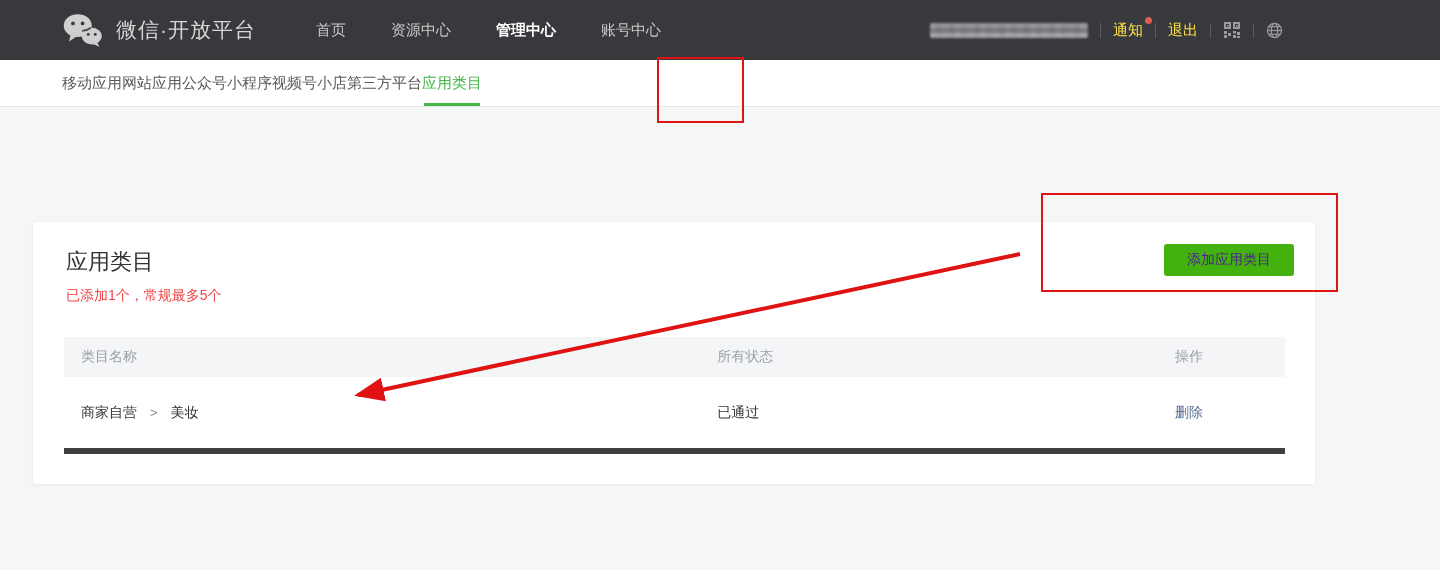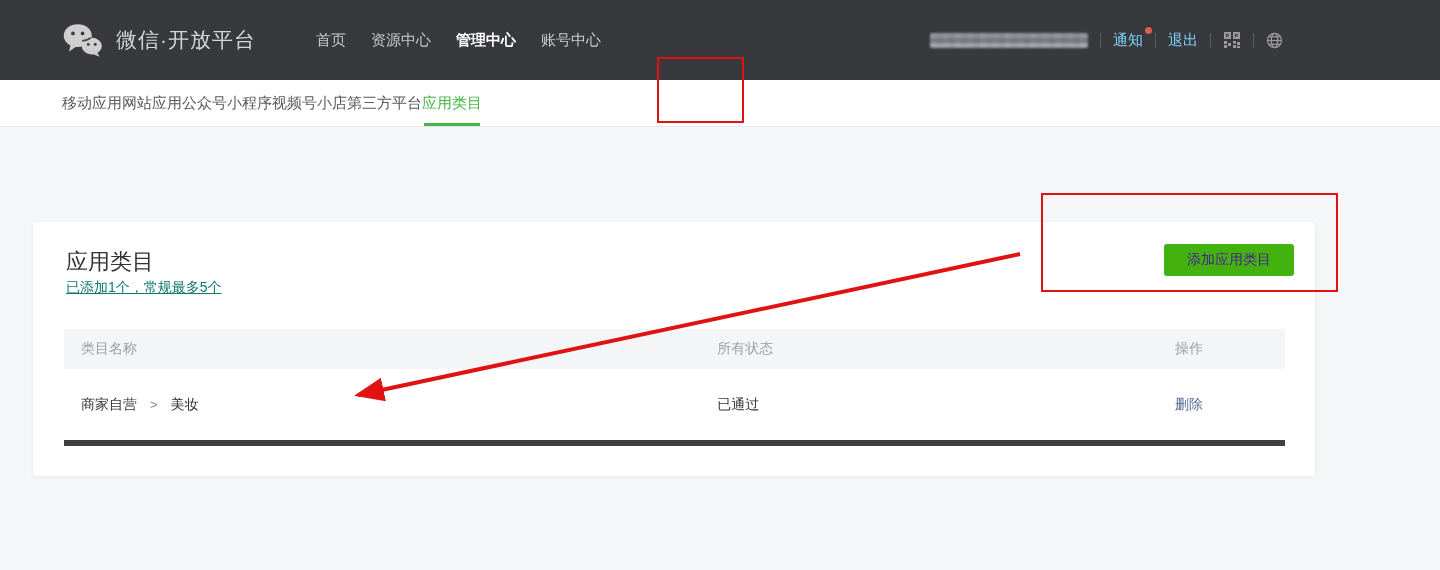--- a/index.html
+++ b/index.html
@@ -6,31 +6,31 @@
   html,body { width:1440px; height:570px; }
   body {
     font-family:"Liberation Sans", sans-serif;
     background:#f5f6f8;
     overflow:hidden;
   }
   .viewport { position:relative; width:1440px; height:570px; }
 
   
   .topbar {
-    height:80px; background:#38393c;
+    height:60px; background:#38393c;
     display:flex; align-items:center;
     padding:0 157px 0 62px;
   }
   .brand { display:flex; align-items:center; }
   .brand svg { display:block; }
   .brand-title { margin-left:12px; font-size:21px; color:#d6d6d6; letter-spacing:1px; }
-  .topnav { display:flex; margin-left:60px; gap:25px; font-size:15px; }
+  .topnav { display:flex; margin-left:60px; gap:45px; font-size:15px; }
   .topnav-item { color:#c9c9c9; cursor:pointer; }
   .topnav-item.active { color:#ffffff; font-weight:bold; }
-  .topbar-right { margin-left:auto; display:flex; align-items:center; font-size:15px; color:#7dd3fc; }
+  .topbar-right { margin-left:auto; display:flex; align-items:center; font-size:15px; color:#fde047; }
   .blur-account {
     width:158px; height:15px; border-radius:2px;
     background-image:
       repeating-linear-gradient(0deg, rgba(170,170,176,.75) 0 5px, rgba(117,117,124,.75) 5px 10px, rgba(150,150,156,.75) 10px 15px),
       repeating-linear-gradient(90deg, #96969c 0 6px, #77777e 6px 12px, #8b8b92 12px 19px, #70707a 19px 25px);
     filter:blur(1.1px);
   }
   .tb-sep { width:1px; height:15px; background:#5d5d61; margin:0 12px; }
   .notif { position:relative; cursor:pointer; }
   .notif-dot { position:absolute; top:-4px; right:-9px; width:7px; height:7px; border-radius:50%; background:#d95f4e; }
@@ -52,21 +52,21 @@
 
   
   .panel {
     position:absolute; left:33px; top:222px; width:1282px;
     background:#ffffff; border-radius:3px;
     box-shadow:0 1px 4px rgba(30,35,40,.06);
     padding-bottom:30px;
   }
   .panel-head { position:relative; padding:25px 31px 0 33px; }
   .panel-title { font-size:22px; font-weight:400; color:#333333; }
-  .panel-sub { margin-top:2px; font-size:14px; color:#0f766e;text-decoration:underline; }
+  .panel-sub { margin-top:10px; font-size:14px; color:#ef4444; }
   .add-btn {
     position:absolute; top:22px; right:21px;
     height:32px; padding:0 23px; border:none; border-radius:3px;
     background:#43b20e; color:#4c1d95; font-size:14px;
     font-family:"Liberation Sans", sans-serif; cursor:pointer;
   }
   .table { margin:32px 30px 0 31px; }
   .thead {
     height:40px; background:#f4f5f7; display:flex; align-items:center;
     font-size:14px; color:#9ba0a8;

